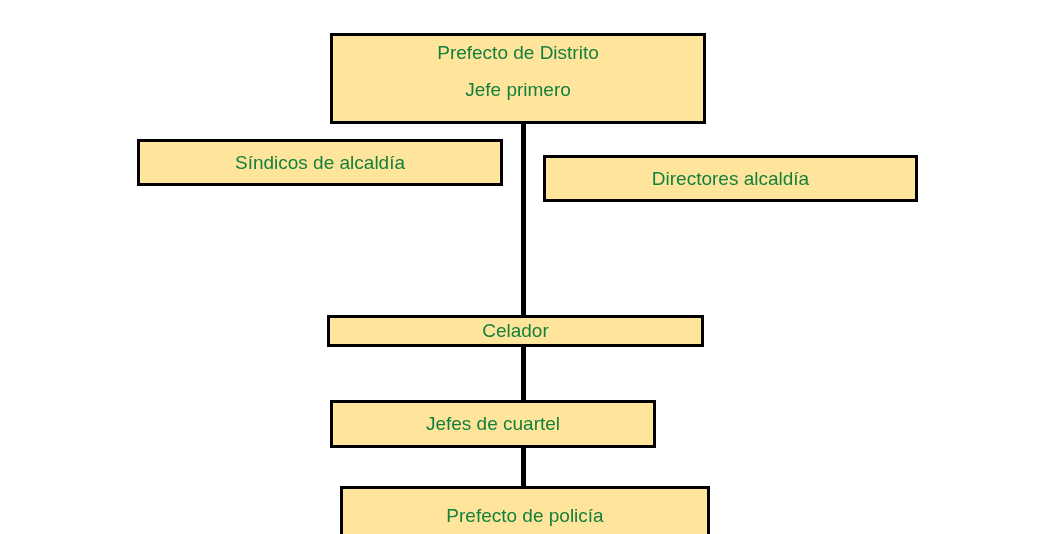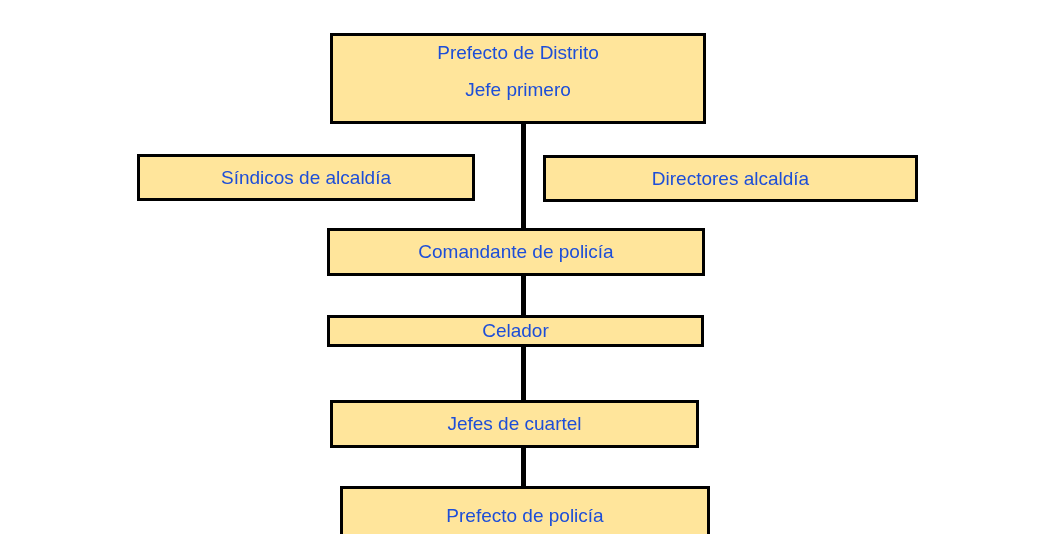--- a/index.html
+++ b/index.html
@@ -26,21 +26,21 @@
     position: absolute;
     box-sizing: border-box;
     background: var(--node-fill, #ffe59b);
     border: 3px solid #000000;
     display: flex;
     align-items: center;
     justify-content: center;
     text-align: center;
     font-size: 19px;
     line-height: 22px;
-    color: #1d4ed8;
+    color: #15803d;
     z-index: 2;
   }
   .node.two-line {
     flex-direction: column;
     gap: 15px;
     padding-bottom: 14px;
   }
   .node span { display: block; }
 </style>
 </head>
@@ -48,37 +48,34 @@
 
 <div class="canvas">
 
   <div class="connector" style="left: 521px; top: 120px; width: 5px; height: 370px; background: rgb(0, 0, 0);"></div>
 
   <div class="node two-line" style="left:330px; top:33px; width:376px; height:91px;">
     <span>Prefecto de Distrito</span>
     <span>Jefe primero</span>
   </div>
 
-  <div class="node" style="left:137px; top:154px; width:338px; height:47px;justify-content:center;">
+  <div class="node" style="left:137px; top:139px; width:366px; height:47px;justify-content:center;">
     <span>Síndicos de alcaldía</span>
   </div>
 
   <div class="node" style="left:543px; top:155px; width:375px; height:47px;">
     <span>Directores alcaldía</span>
   </div>
 
-  <div class="node" style="left:327px; top:228px; width:378px; height:48px;">
-    <span>Comandante de policía</span>
-  </div>
 
   <div class="node" style="left:327px; top:315px; width:377px; height:32px;">
     <span>Celador</span>
   </div>
 
-  <div class="node" style="left:330px; top:400px; width:369px; height:48px;">
+  <div class="node" style="left:330px; top:400px; width:326px; height:48px;">
     <span>Jefes de cuartel</span>
   </div>
 
   <div class="node" style="left:340px; top:486px; width:370px; height:60px;">
     <span>Prefecto de policía</span>
   </div>
 
 </div>
 
 </body></html>

